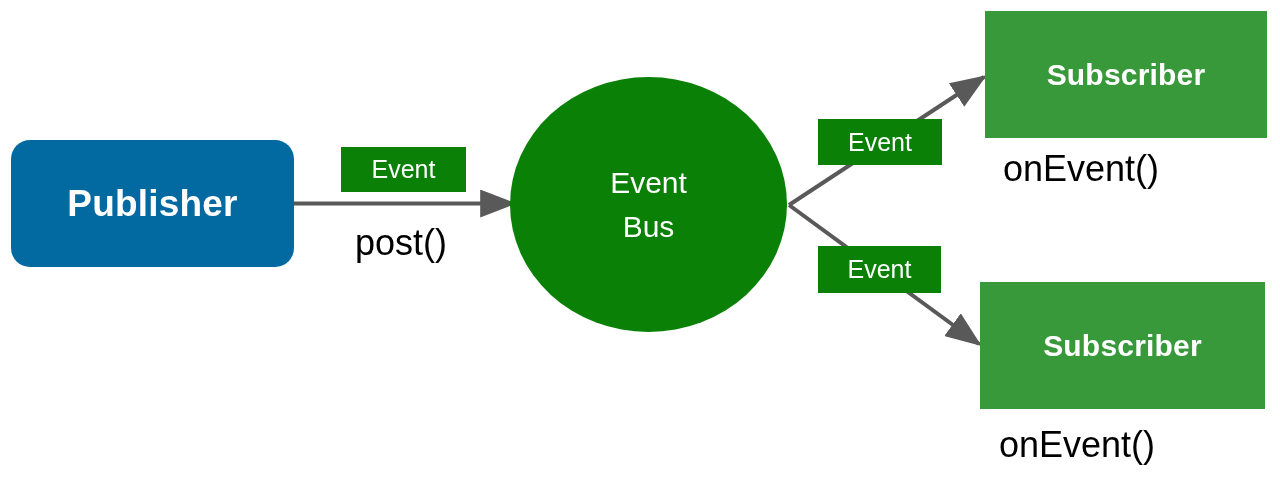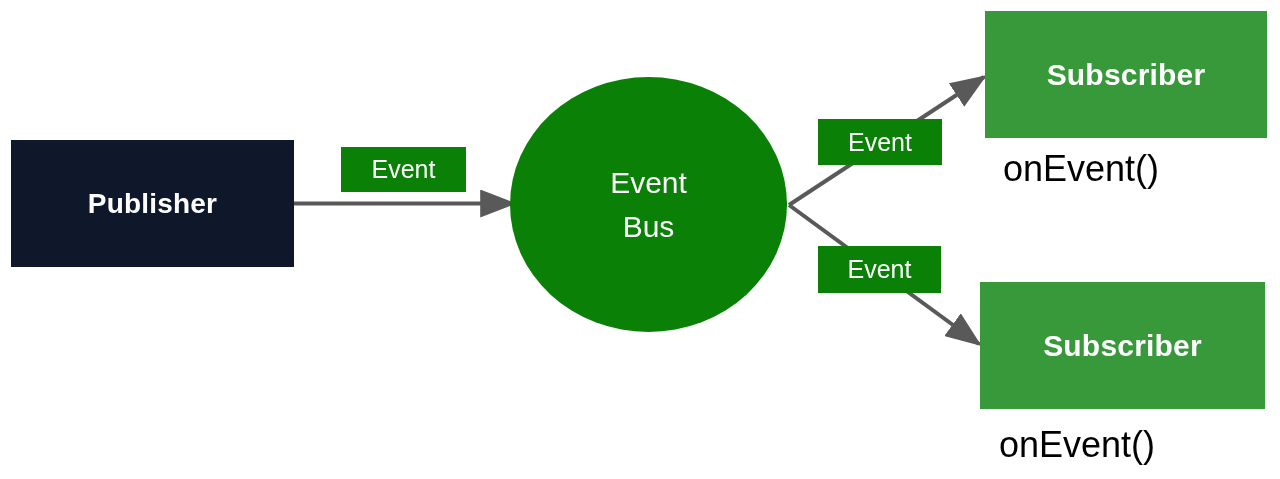--- a/index.html
+++ b/index.html
@@ -25,22 +25,23 @@
     color: #ffffff;
     font-family: "Liberation Sans", sans-serif;
     font-weight: 700;
     letter-spacing: 0.2px;
   }
   #publisher-box {
     left: 11px;
     top: 140px;
     width: 283px;
     height: 127px;
-    background: #0f172a;
-    font-size: 28px;
+    background: #0369a1;
+    font-size: 37px;
+    border-radius: 19px;
   }
   #subscriber-box-1 {
     left: 985px;
     top: 11px;
     width: 282px;
     height: 127px;
     background: #38993a;
     font-size: 30px;
   }
   #subscriber-box-2 {
@@ -143,20 +144,23 @@
   </svg>
 
   <div class="node-box" id="publisher-box">
     <span>Publisher</span>
   </div>
 
   <div class="event-badge" id="event-badge-post">
     <span>Event</span>
   </div>
 
+  <div class="caption" id="post-caption">
+    <span>post()</span>
+  </div>
 
   <div id="event-bus-circle">
     <span>Event</span>
     <span>Bus</span>
   </div>
 
   <div class="event-badge" id="event-badge-sub1">
     <span>Event</span>
   </div>
 

